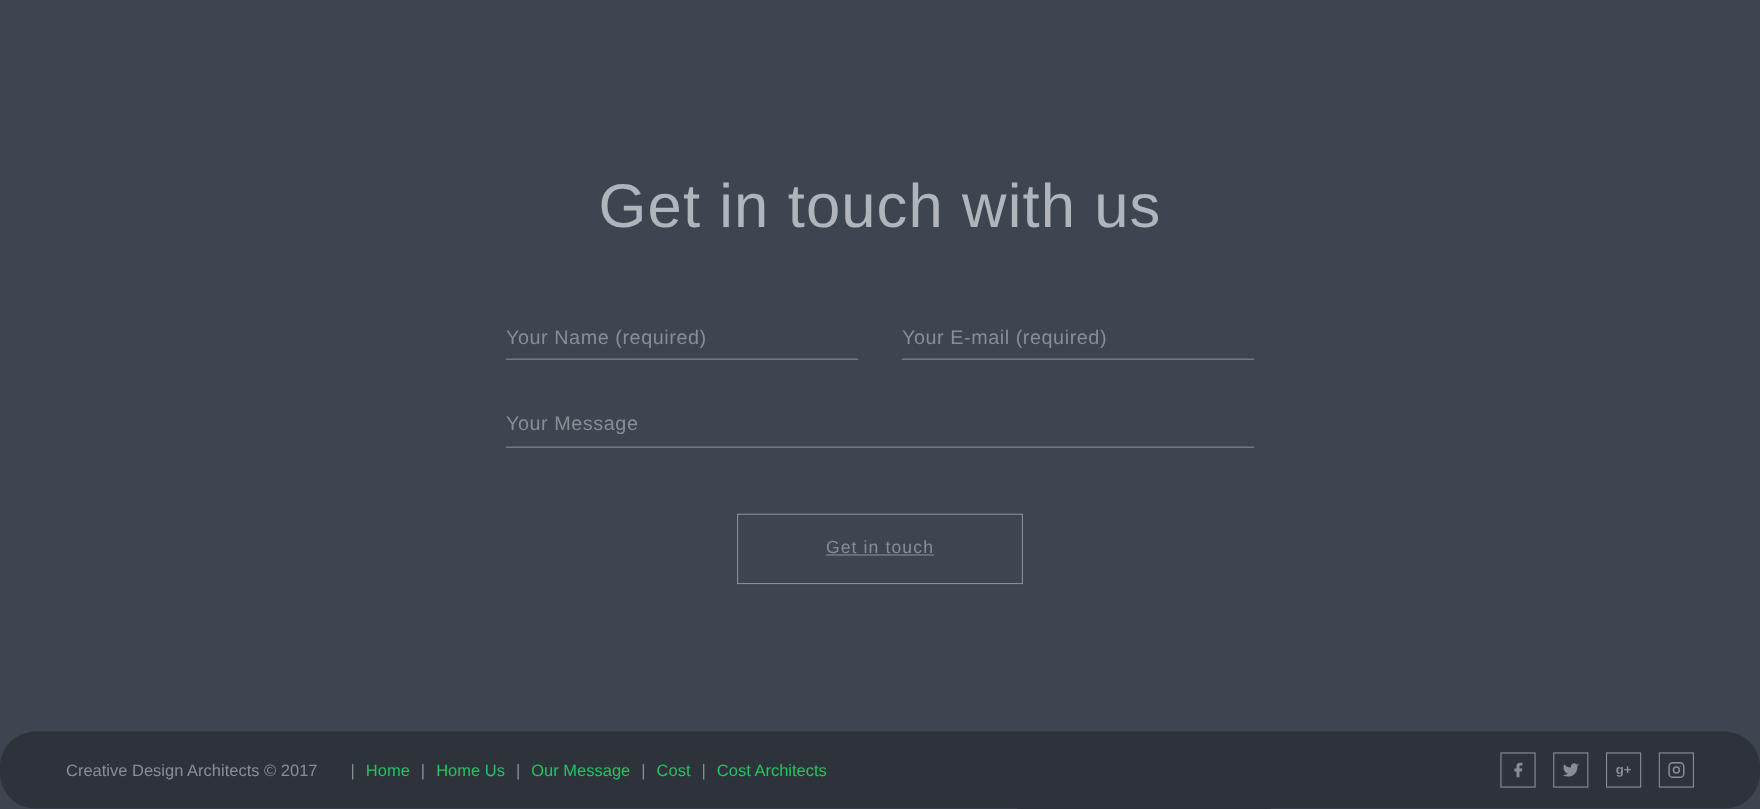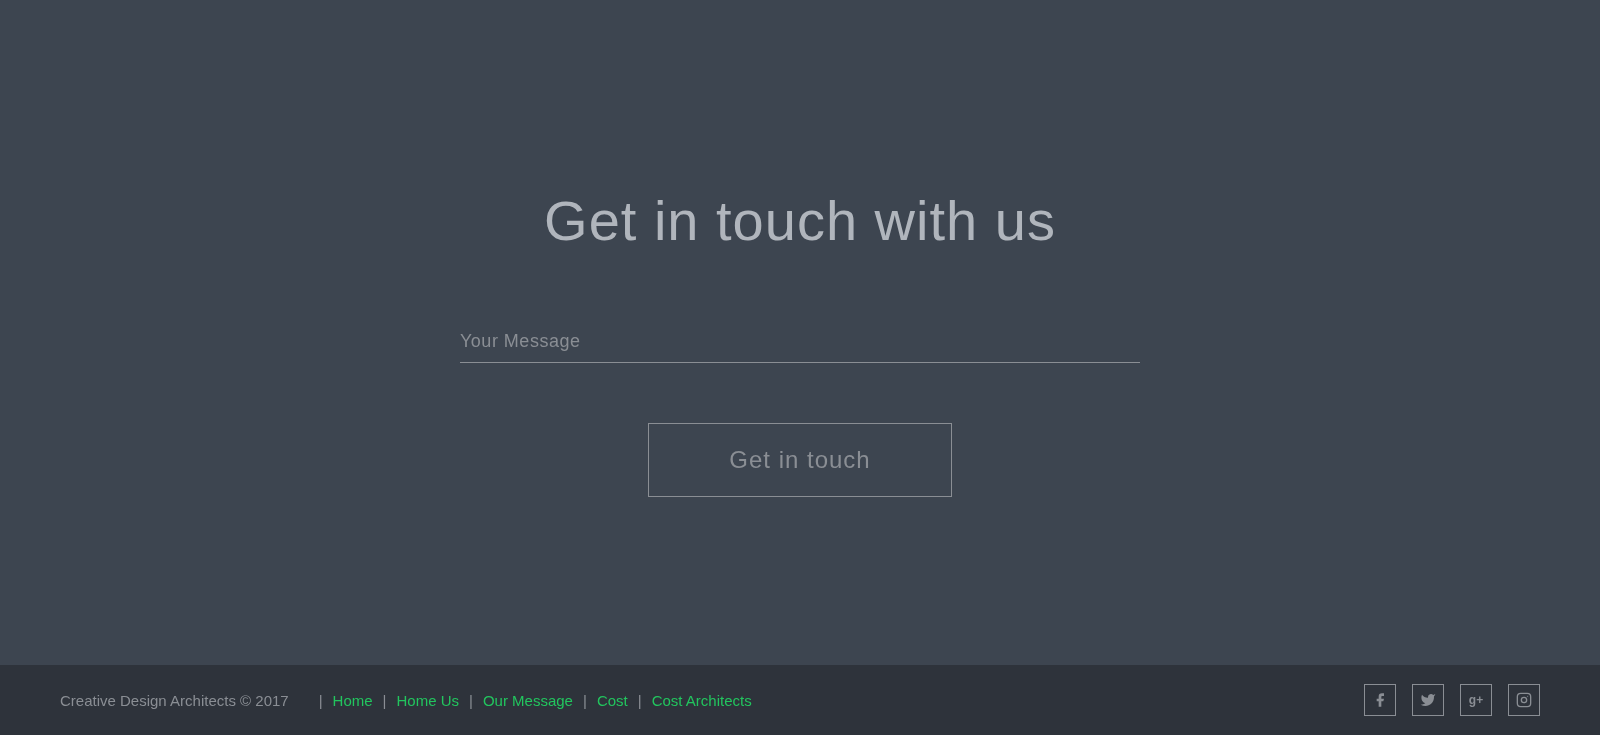--- a/index.html
+++ b/index.html
@@ -80,38 +80,40 @@
 
     .form-field textarea {
       resize: none;
       height: 40px;
     }
 
     .submit-btn {
       background: transparent;
       border: 1px solid #8a8e94;
       color: #8a8e94;
-      font-size: 24px;
+      font-size: 16px;
       font-weight: 300;
       padding: 22px 80px;
       cursor: pointer;
       letter-spacing: 1px;
       font-family: inherit;
       align-self: center;
       margin-top: 20px;
       transition: background 0.2s, color 0.2s;
+      text-decoration: underline;
     }
 
     .footer {
       background-color: #2e333b;
       padding: 20px 60px;
       display: flex;
       align-items: center;
       justify-content: space-between;
       height: 70px;
+      border-radius: 32px;
     }
 
     .footer-left {
       display: flex;
       align-items: center;
       gap: 0;
       font-size: 15px;
       color: #8a8e94;
     }
 
@@ -158,20 +160,28 @@
       cursor: pointer;
     }
   </style>
 </head>
 <body>
 
 <div class="main-content">
   <h1 class="page-title">Get in touch with us</h1>
 
   <div class="form-container">
+    <div class="form-row">
+      <div class="form-field">
+        <input type="text" placeholder="Your Name (required)" style="">
+      </div>
+      <div class="form-field">
+        <input type="email" placeholder="Your E-mail (required)" style="">
+      </div>
+    </div>
 
     <div class="form-field full-width">
       <textarea placeholder="Your Message" style=""></textarea>
     </div>
 
     <button class="submit-btn">Get in touch</button>
   </div>
 </div>
 
 <footer class="footer">

